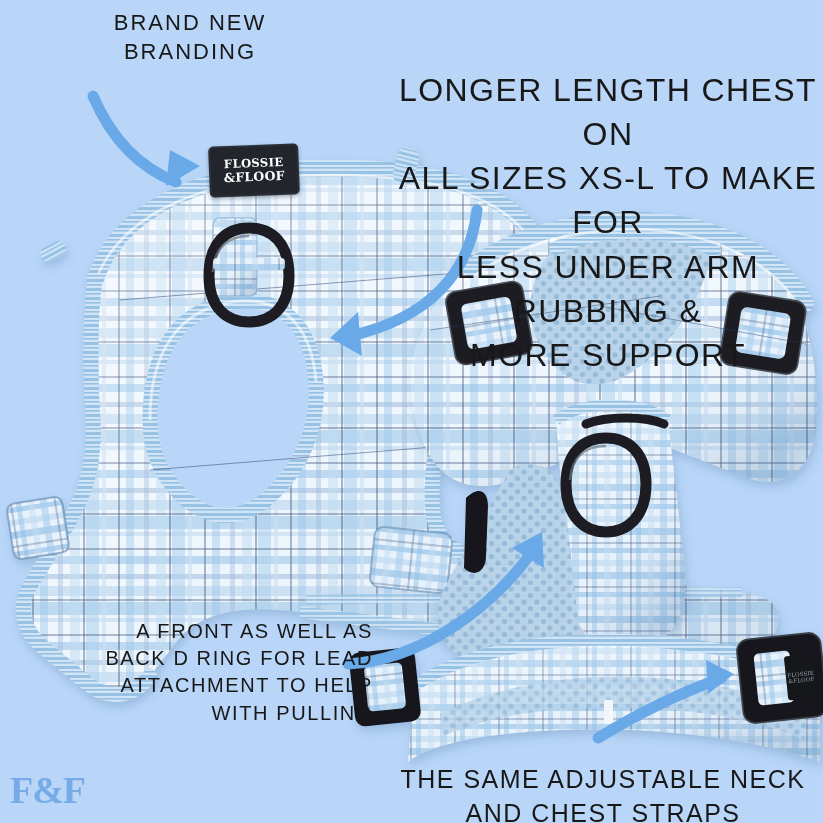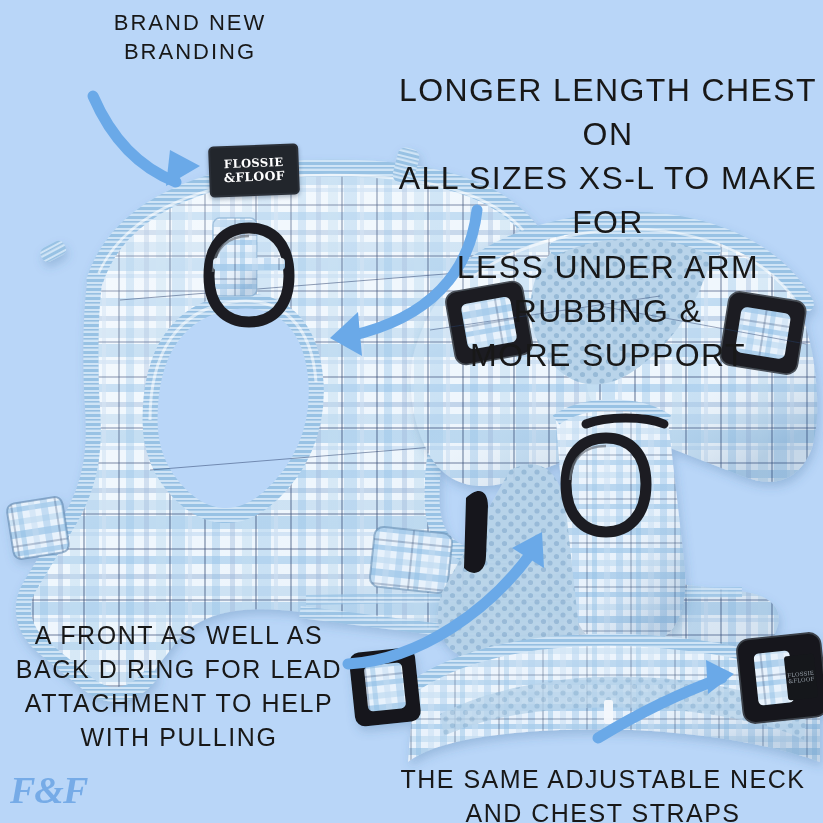--- a/index.html
+++ b/index.html
@@ -18,28 +18,28 @@
     font-weight:400;
     letter-spacing:1.6px;
     line-height:1.33;
     text-align:center;
     white-space:pre-line;
     z-index:40;
     text-transform:uppercase;
   }
   #cap-brand{left:40px;top:8px;width:300px;font-size:22px;letter-spacing:2.0px;}
   #cap-chest{left:398px;top:27px;width:420px;font-size:32px;letter-spacing:1.4px;line-height:1.38;margin-top:41px;}
-  #cap-dring{left:0;top:618px;width:358px;font-size:25px;letter-spacing:1.6px;line-height:1.36;}
+  #cap-dring{left:15px;top:618px;width:358px;font-size:20px;letter-spacing:1.6px;line-height:1.36;text-align:right;}
   #cap-straps{left:385px;top:762px;width:436px;font-size:25px;letter-spacing:1.5px;line-height:1.36;}
 
   
   #watermark{
     position:absolute;left:10px;top:768px;z-index:45;
     font-family:"Liberation Serif", serif;
-    font-size:38px;font-style:italic;font-weight:700;
+    font-size:38px;font-weight:700;
     color:#6aa4e4;opacity:.85;letter-spacing:-1px;text-align:right;
   }
 
   
   svg#scene{position:absolute;left:0;top:0;width:823px;height:823px;z-index:10;}
   svg#arrows{position:absolute;left:0;top:0;width:823px;height:823px;z-index:30;}
 
   
   #brand-patch{
     position:absolute;left:209px;top:145px;width:86px;height:47px;

